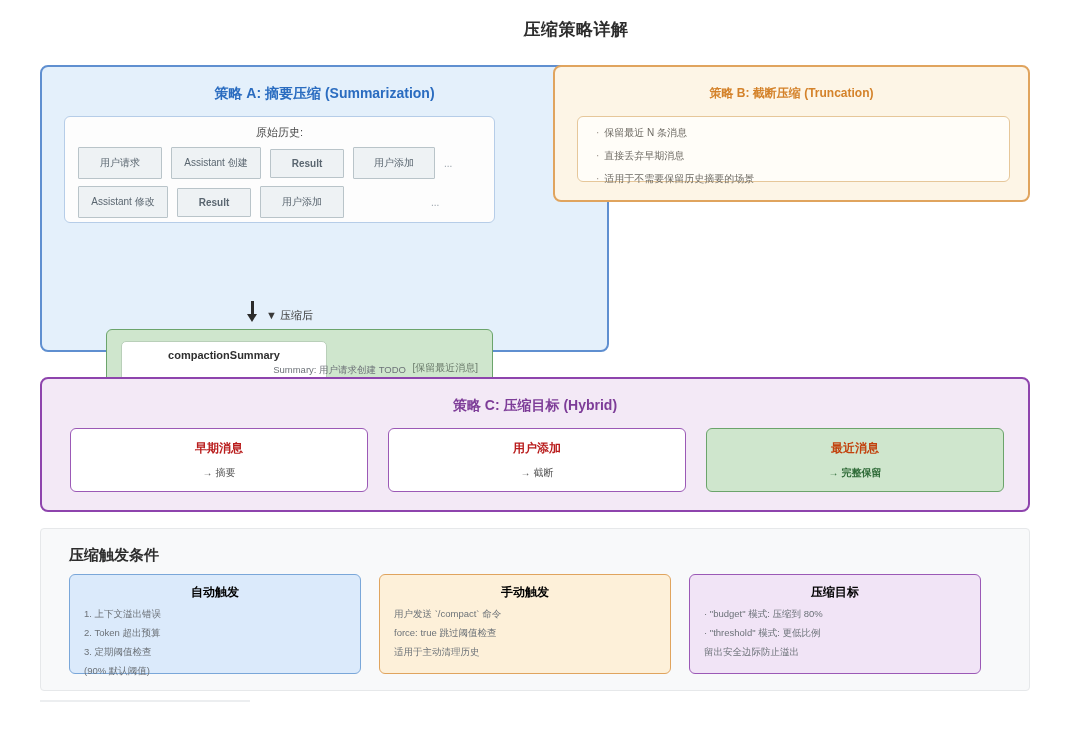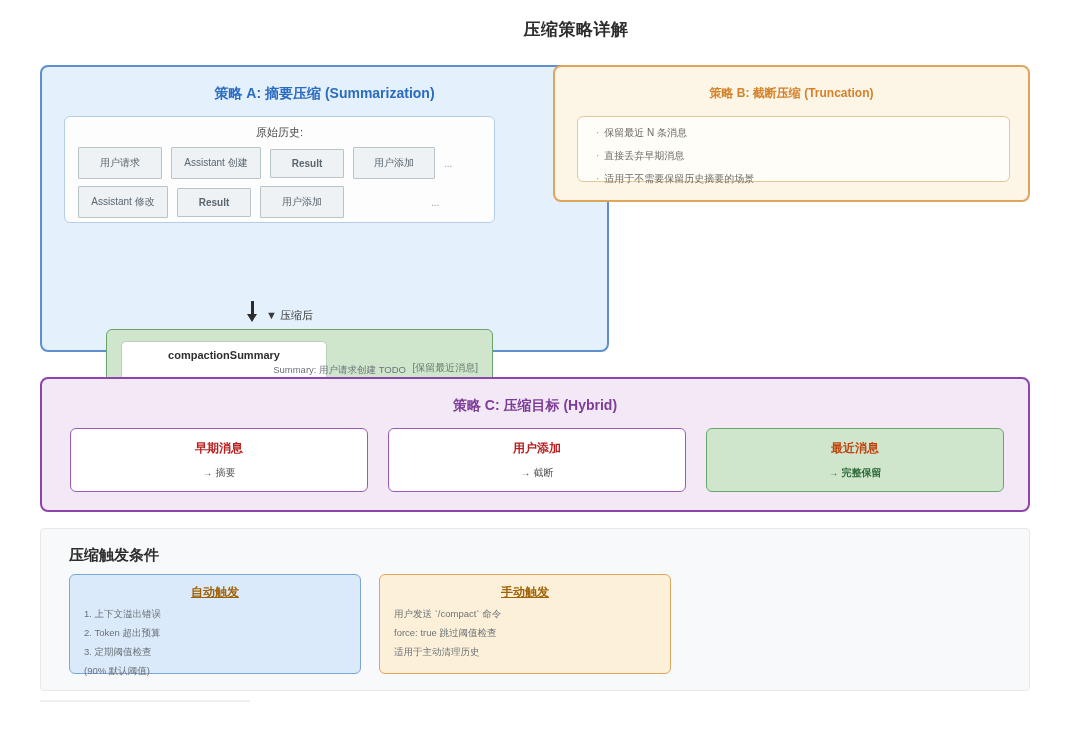--- a/index.html
+++ b/index.html
@@ -147,23 +147,22 @@
     position:absolute;left:28px;top:45px;width:934px;display:flex;gap:18px;
   }
   .trig-card{
     width:292px;height:100px;border-radius:6px;box-sizing:border-box;
     padding:9px 14px 0 14px;
   }
   .trig-card.blue{background:#dbeafb;border:1px solid #7aa7d9;}
   .trig-card.orange{background:#fdf0d9;border:1px solid #e0a45e;}
   .trig-card.purple{background:#f1e4f6;border:1px solid #9b59b6;}
   .trig-card-title{
-    text-align:center;font-size:12px;font-weight:bold;color:#a16207;
+    text-align:center;font-size:12px;font-weight:bold;color:#000000;
     margin-bottom:8px;
-    text-decoration:underline;
   }
   .trig-line{font-size:9.5px;color:#6c7278;margin-bottom:8px;line-height:1.15;}
 
   .footer-rule{
     position:absolute;left:40px;top:700px;width:210px;height:2px;
     background:#eceef0;
   }
 </style>
 </head>
 <body>
@@ -254,19 +253,25 @@
         <div class="trig-line">(90% 默认阈值)</div>
       </div>
 
       <div class="trig-card orange">
         <div class="trig-card-title">手动触发</div>
         <div class="trig-line">用户发送 `/compact` 命令</div>
         <div class="trig-line">force: true 跳过阈值检查</div>
         <div class="trig-line">适用于主动清理历史</div>
       </div>
 
+      <div class="trig-card purple">
+        <div class="trig-card-title">压缩目标</div>
+        <div class="trig-line">· "budget" 模式: 压缩到 80%</div>
+        <div class="trig-line">· "threshold" 模式: 更低比例</div>
+        <div class="trig-line">留出安全边际防止溢出</div>
+      </div>
 
     </div>
   </div>
 
   <div class="footer-rule"></div>
 
 </div>
 
 </body></html>

